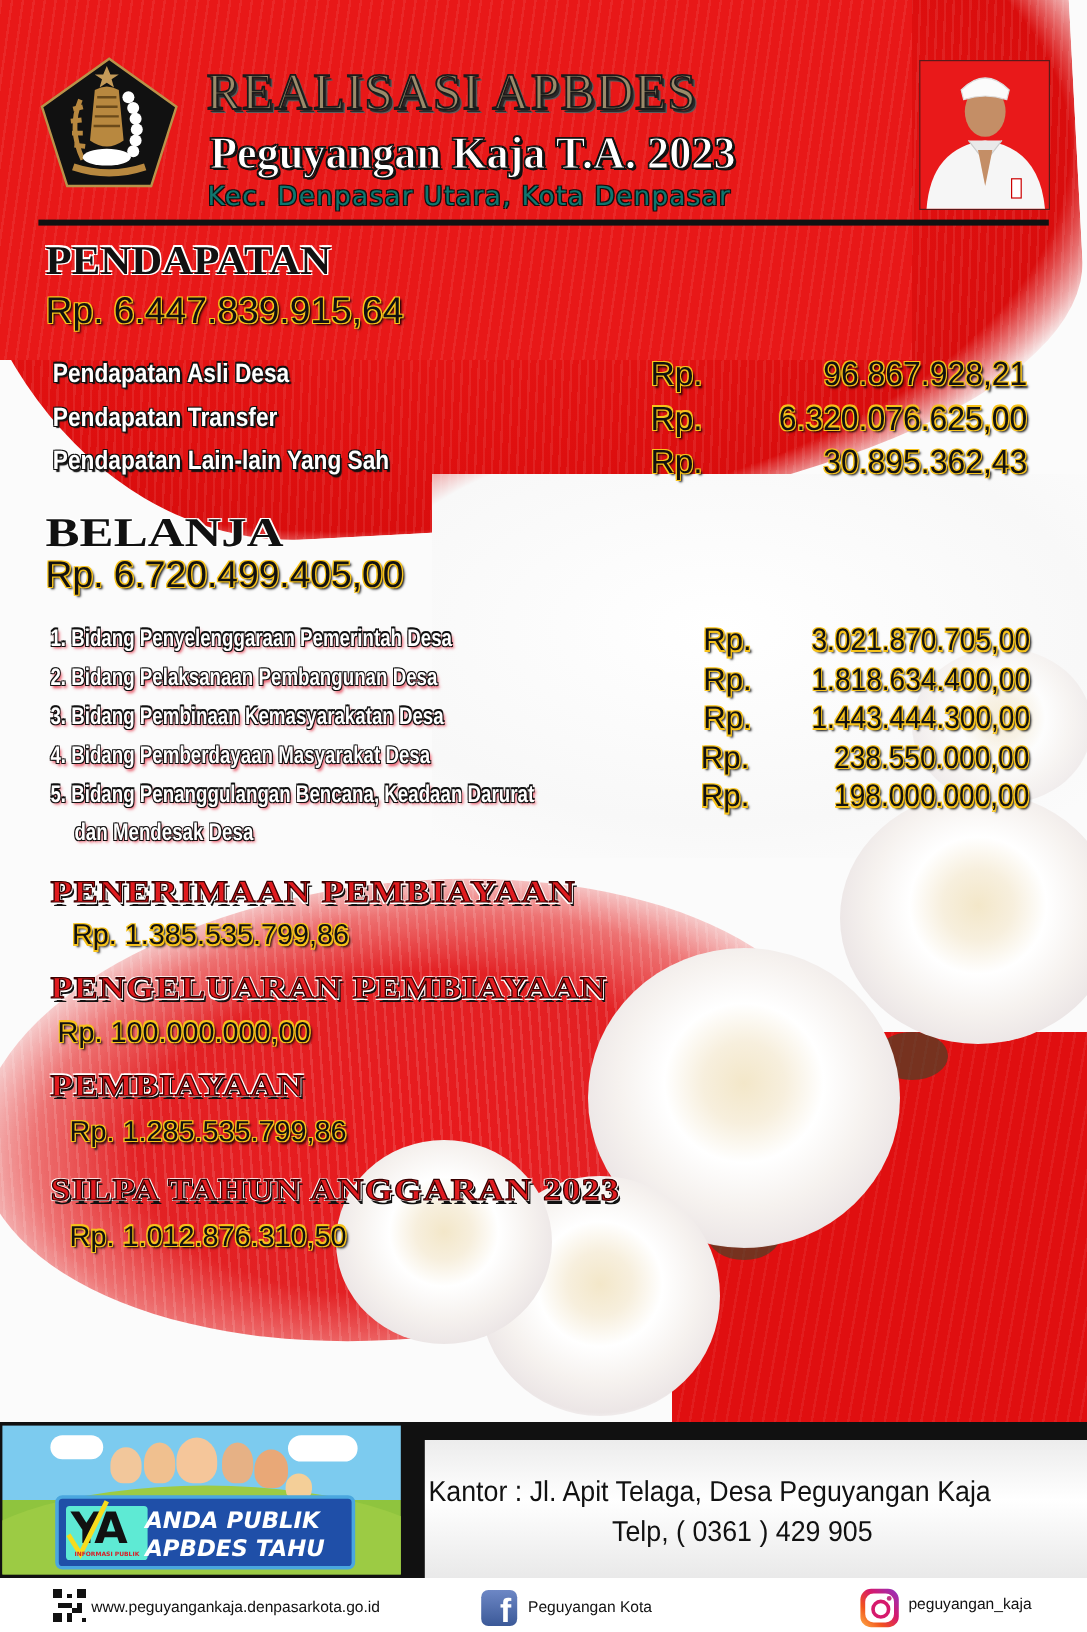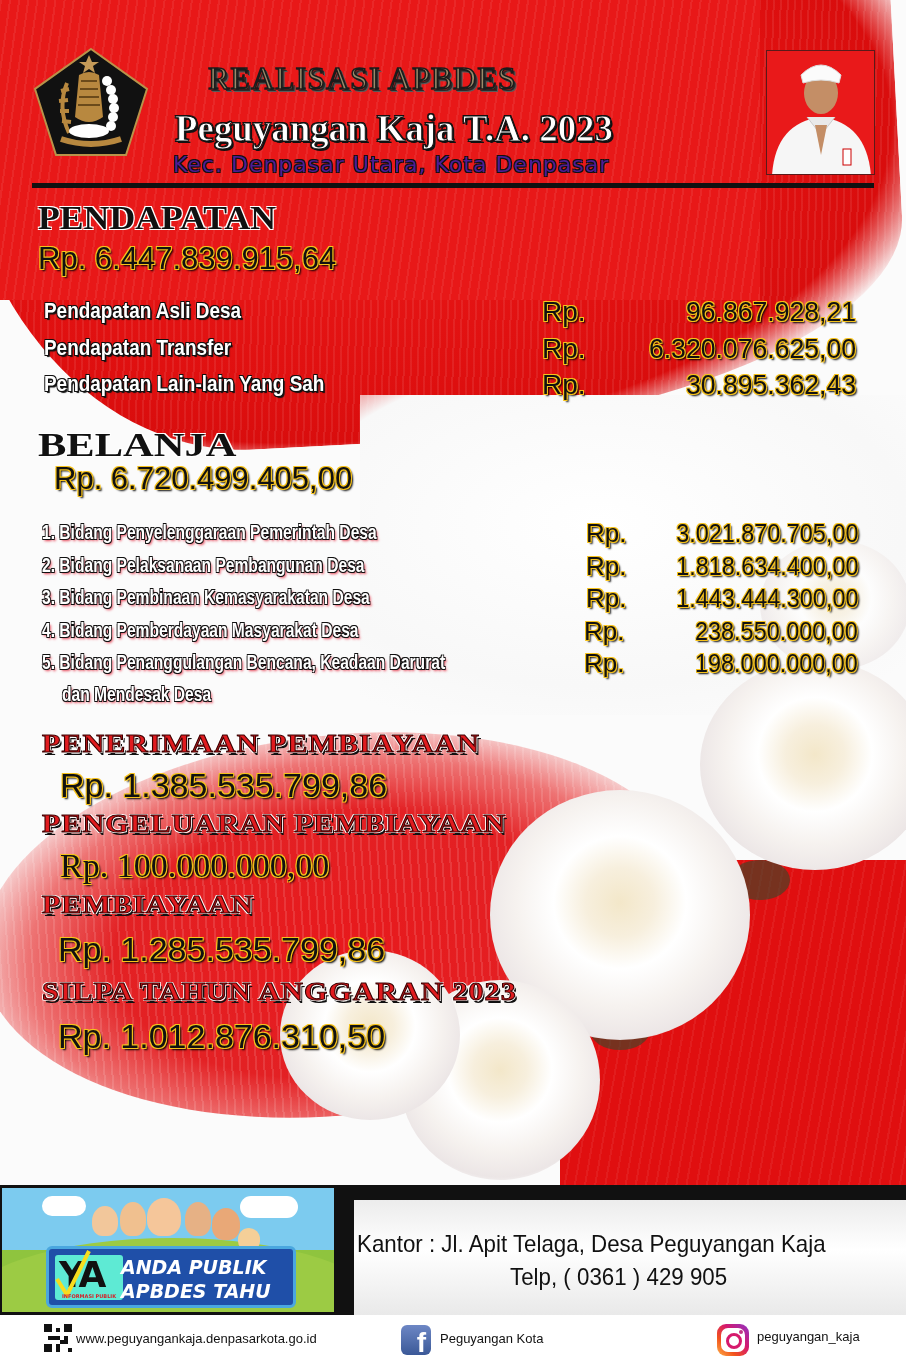--- a/index.html
+++ b/index.html
@@ -44,36 +44,36 @@
   .rose.r2 { left: 490px; top: 790px; width: 260px; height: 250px; }
   .rose.r3 { left: 280px; top: 950px; width: 180px; height: 170px; }
   .rose.r4 { left: 400px; top: 980px; width: 200px; height: 200px; }
   .rose.r5 { left: 760px; top: 540px; width: 150px; height: 130px; opacity: .7; }
   .leaf { position: absolute; width: 60px; height: 40px; border-radius: 50%; background: #2f4a2a; opacity: .6; }
 
   
   .logo { position: absolute; left: 33px; top: 47px; width: 116px; height: 112px; }
   .title-main {
     position: absolute; left: 172px; top: 50px; height: 56px;
-    font-family: "Liberation Serif", serif; font-size: 32px; letter-spacing: 1px;
+    font-family: "Liberation Serif", serif; font-size: 43px; letter-spacing: 1px;
     color: #9a8a6a; -webkit-text-stroke: 1.5px #1b1b1b;
     text-shadow: 2px 2px 0 #2a2a2a, 3px 3px 0 #5a5a5a;
-    line-height: 56px; white-space: nowrap; padding-left: 36px;
+    line-height: 56px; white-space: nowrap;
   }
   .title-sub {
     position: absolute; left: 175px; top: 106px;
     font-family: "Liberation Serif", serif; font-weight: bold; font-size: 38px;
     color: #ffffff; -webkit-text-stroke: 1px #111;
     text-shadow: 2px 2px 0 #111, -1px -1px 0 #111, 1px -1px 0 #111, -1px 1px 0 #111;
     line-height: 44px; white-space: nowrap; transform: scaleX(0.97); transform-origin: left;
   }
   .title-loc {
     position: absolute; left: 173px; top: 152px;
     font-family: "DejaVu Sans", sans-serif; font-size: 22px; letter-spacing: 1px;
-    color: #4c1d95;
+    color: #0f766e;
     text-shadow: 1px 1px 0 #111, -1px -1px 0 #111, 1px -1px 0 #111, -1px 1px 0 #111;
     line-height: 26px; white-space: nowrap;
   }
   .header-rule { position: absolute; left: 32px; top: 183px; width: 842px; height: 5px; background: #111; }
   .portrait {
     position: absolute; left: 766px; top: 50px; width: 109px; height: 125px;
     background: #e9191a; border: 1px solid #5a1a1a; overflow: hidden;
   }
 
   
@@ -107,21 +107,21 @@
   .val.bel  { right: 48px; transform: scaleX(0.9); transform-origin: right; }
 
   .h-red {
     position: absolute; font-family: "Liberation Serif", serif; font-weight: bold; font-size: 26px;
     color: #e01b1f; letter-spacing: 1px; white-space: nowrap; line-height: 1;
     -webkit-text-stroke: 1px #3a0000;
     text-shadow: 1px 1px 0 #fff, -1px -1px 0 #fff, 1px -1px 0 #fff, -1px 1px 0 #fff, 2px 3px 0 #111;
     transform: scaleX(1.15); transform-origin: left;
   }
   .amount-mid {
-    position: absolute; font-family: "Liberation Sans", sans-serif; font-size: 34px;
+    position: absolute; font-family: "Liberation Sans", sans-serif; font-size: 24px;
     color: #111; white-space: nowrap; line-height: 1;
     text-shadow: 1px 1px 0 #f6c21a, -1px -1px 0 #f6c21a, 1px -1px 0 #f6c21a, -1px 1px 0 #f6c21a, 2px 2px 2px #000;
   }
 
   
   .footer-panel { position: absolute; left: 0; top: 1185px; width: 906px; height: 130px; background: #111; }
   .ad-box {
     position: absolute; left: 2px; top: 1188px; width: 332px; height: 124px; overflow: hidden;
     background: linear-gradient(#7ccbef 0 50%, #8fc43e 50% 100%);
   }
@@ -238,21 +238,21 @@
 
 <div class="row-label pend" style="left:44px;top:337px;">Pendapatan Transfer</div>
 <div class="rp pend" style="left:542px;top:335px;">Rp.</div>
 <div class="val pend" style="top:335px;">6.320.076.625,00</div>
 
 <div class="row-label pend" style="left:44px;top:373px;">Pendapatan Lain-lain Yang Sah</div>
 <div class="rp pend" style="left:542px;top:371px;">Rp.</div>
 <div class="val pend" style="top:371px;">30.895.362,43</div>
 
 <div class="h-black" style="left:38px;top:428px;font-size:34px;transform:scaleX(1.25);transform-origin:left;">BELANJA</div>
-<div class="amount-big" style="left:38px;top:463px;margin-left:16px;">Rp. 6.720.499.405,00</div>
+<div class="amount-big" style="left:38px;top:463px;">Rp. 6.720.499.405,00</div>
 
 <div class="row-label bel" style="left:42px;top:522px;">1. Bidang Penyelenggaraan Pemerintah Desa</div>
 <div class="rp bel" style="left:586px;top:520px;">Rp.</div>
 <div class="val bel" style="top:520px;">3.021.870.705,00</div>
 
 <div class="row-label bel" style="left:42px;top:555px;">2. Bidang Pelaksanaan Pembangunan Desa</div>
 <div class="rp bel" style="left:586px;top:553px;">Rp.</div>
 <div class="val bel" style="top:553px;">1.818.634.400,00</div>
 
 <div class="row-label bel" style="left:42px;top:587px;">3. Bidang Pembinaan Kemasyarakatan Desa</div>
@@ -265,21 +265,21 @@
 
 <div class="row-label bel" style="left:42px;top:652px;">5. Bidang Penanggulangan Bencana, Keadaan Darurat</div>
 <div class="rp bel" style="left:584px;top:650px;">Rp.</div>
 <div class="val bel" style="top:650px;">198.000.000,00</div>
 <div class="row-label bel" style="left:62px;top:684px;">dan Mendesak Desa</div>
 
 <div class="h-red" style="left:42px;top:731px;">PENERIMAAN PEMBIAYAAN</div>
 <div class="amount-mid" style="left:60px;top:768px;">Rp.  1.385.535.799,86</div>
 
 <div class="h-red" style="left:42px;top:811px;">PENGELUARAN PEMBIAYAAN</div>
-<div class="amount-mid" style="left:60px;top:849px;font-family:Liberation Serif, serif;">Rp.  100.000.000,00</div>
+<div class="amount-mid" style="left:48px;top:849px;">Rp.  100.000.000,00</div>
 
 <div class="h-red" style="left:42px;top:892px;">PEMBIAYAAN</div>
 <div class="amount-mid" style="left:58px;top:932px;">Rp.  1.285.535.799,86</div>
 
 <div class="h-red" style="left:42px;top:979px;">SILPA TAHUN ANGGARAN 2023</div>
 <div class="amount-mid" style="left:58px;top:1019px;">Rp. 1.012.876.310,50</div>
 
 <div class="footer-panel"></div>
 
 <div class="ad-box">

